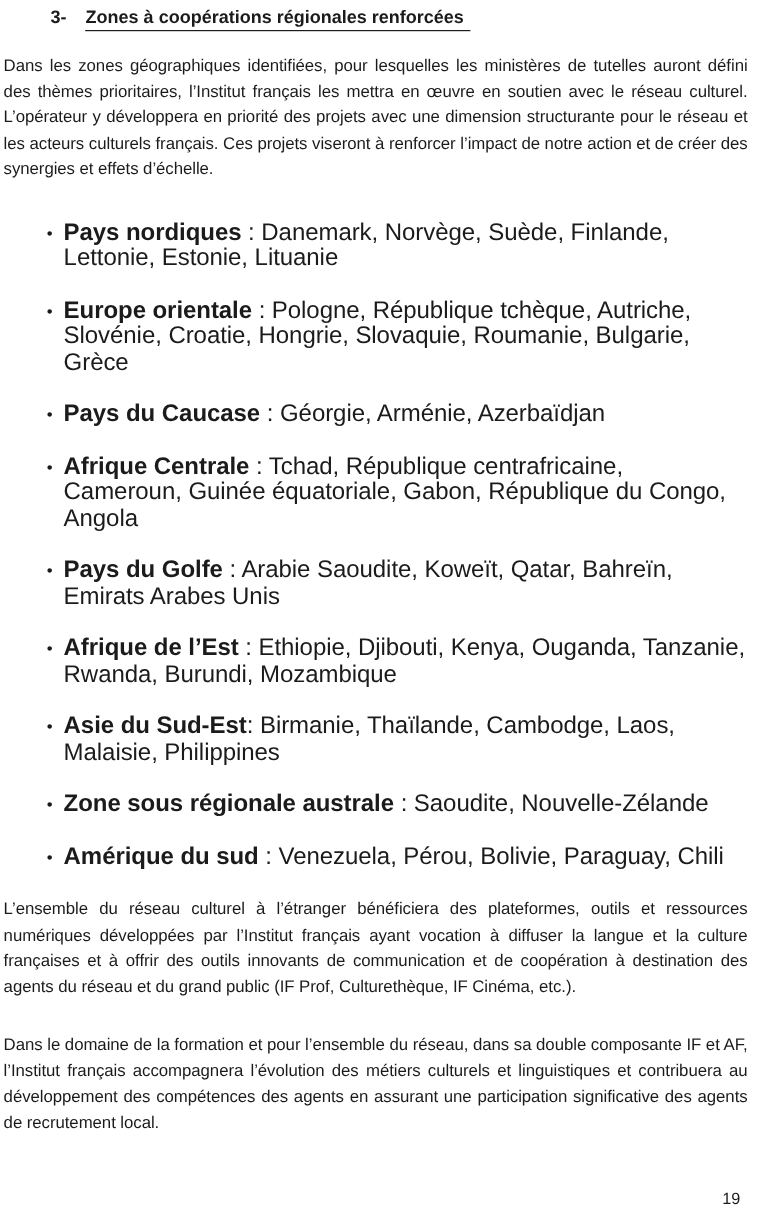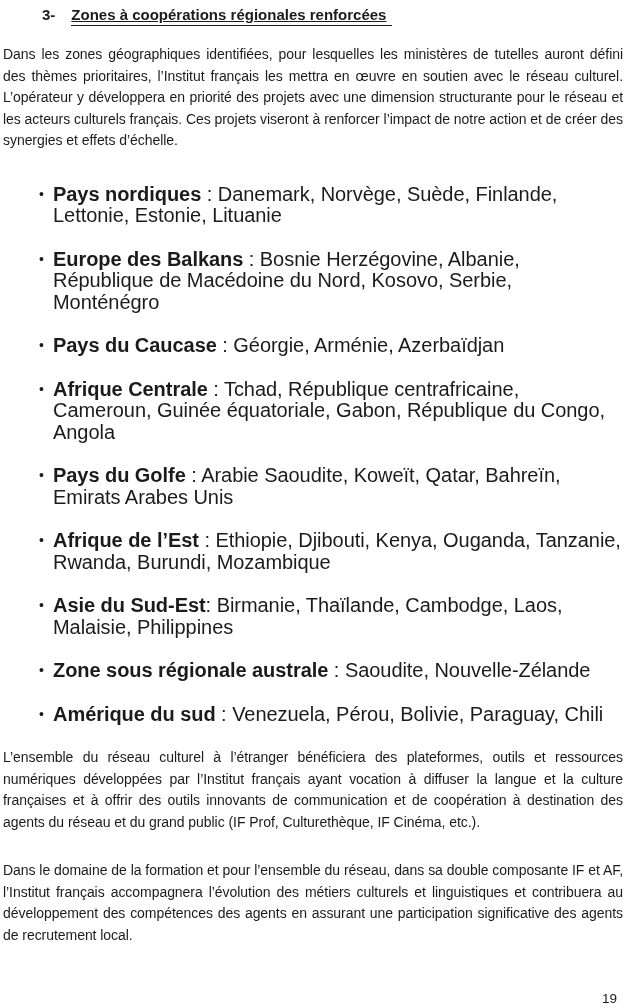--- a/index.html
+++ b/index.html
@@ -30,21 +30,20 @@
   }
   .heading-number {
     display: inline-block;
     margin-right: 16px;
   }
   .heading-title {
     display: inline-block;
     border-bottom: 1.7px solid #1b1b1b;
     padding-right: 6px;
     padding-bottom: 1px;
-    text-decoration: underline;
   }
   p.body-par {
     margin: 0;
     font-size: 14px;
     line-height: 21.5px;
     text-align: justify;
     letter-spacing: -0.05px;
   }
   p.par-intro     { margin-top: 18px; }
   p.par-platforms { margin-top: 13px; }
@@ -86,21 +85,21 @@
 <body>
 
 <div class="page">
 
   <h1 class="heading"><span class="heading-number">3-</span><span class="heading-title">Zones à coopérations régionales renforcées</span></h1>
 
   <p class="body-par par-intro">Dans les zones géographiques identifiées, pour lesquelles les ministères de tutelles auront défini des thèmes prioritaires, l’Institut français les mettra en œuvre en soutien avec le réseau culturel. L’opérateur y développera en priorité des projets avec une dimension structurante pour le réseau et les acteurs culturels français. Ces projets viseront à renforcer l’impact de notre action et de créer des synergies et effets d’échelle.</p>
 
   <ul class="zones-list">
       <li><span class="zone-label">Pays nordiques</span><span class="zone-separator"> : </span><span class="zone-countries">Danemark, Norvège, Suède, Finlande, Lettonie, Estonie, Lituanie</span></li>
-      <li><span class="zone-label">Europe des Balkans</span><span class="zone-separator"> : </span><span class="zone-countries">Bosnie Herzégovine, Albanie, République de Macédoine du Nord, Kosovo, Serbie, Monténégro</span></li>
+      <li><span class="zone-label">Europe orientale</span><span class="zone-separator"> : </span><span class="zone-countries">Pologne, République tchèque, Autriche, Slovénie, Croatie, Hongrie, Slovaquie, Roumanie, Bulgarie, Grèce</span></li>
       <li><span class="zone-label">Pays du Caucase</span><span class="zone-separator"> : </span><span class="zone-countries">Géorgie, Arménie, Azerbaïdjan</span></li>
       <li><span class="zone-label">Afrique Centrale</span><span class="zone-separator"> : </span><span class="zone-countries">Tchad, République centrafricaine, Cameroun, Guinée équatoriale, Gabon, République du Congo, Angola</span></li>
       <li><span class="zone-label">Pays du Golfe</span><span class="zone-separator"> : </span><span class="zone-countries">Arabie Saoudite, Koweït, Qatar, Bahreïn, Emirats Arabes Unis</span></li>
       <li><span class="zone-label">Afrique de l’Est</span><span class="zone-separator"> : </span><span class="zone-countries">Ethiopie, Djibouti, Kenya, Ouganda, Tanzanie, Rwanda, Burundi, Mozambique</span></li>
       <li><span class="zone-label">Asie du Sud-Est</span><span class="zone-separator">: </span><span class="zone-countries">Birmanie, Thaïlande, Cambodge, Laos, Malaisie, Philippines</span></li>
       <li><span class="zone-label">Zone sous régionale australe</span><span class="zone-separator"> : </span><span class="zone-countries">Saoudite, Nouvelle-Zélande</span></li>
       <li><span class="zone-label">Amérique du sud</span><span class="zone-separator"> : </span><span class="zone-countries">Venezuela, Pérou, Bolivie, Paraguay, Chili</span></li>
     </ul>
 
   <p class="body-par par-platforms">L’ensemble du réseau culturel à l’étranger bénéficiera des plateformes, outils et ressources numériques développées par l’Institut français ayant vocation à diffuser la langue et la culture françaises et à offrir des outils innovants de communication et de coopération à destination des agents du réseau et du grand public (IF Prof, Culturethèque, IF Cinéma, etc.).</p>

